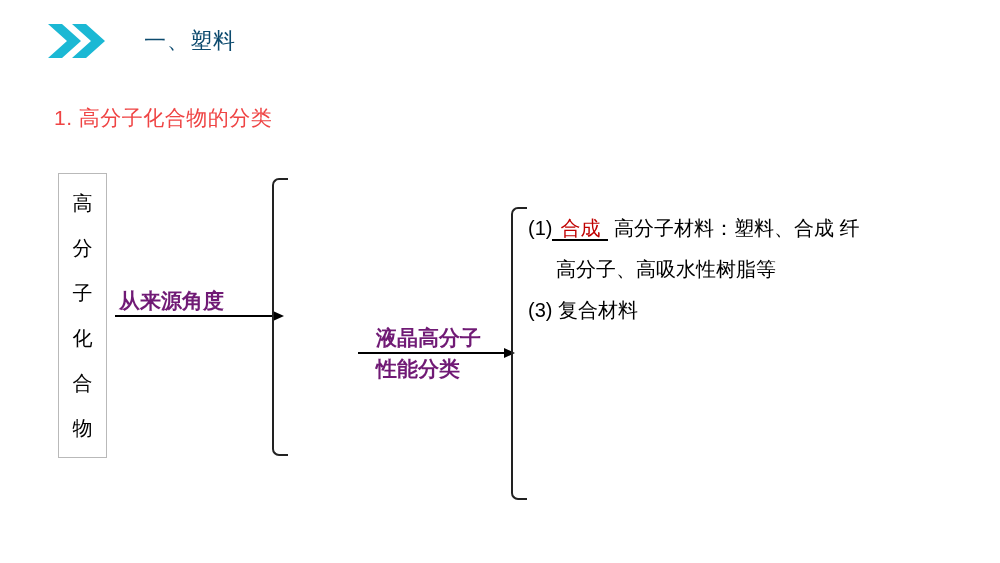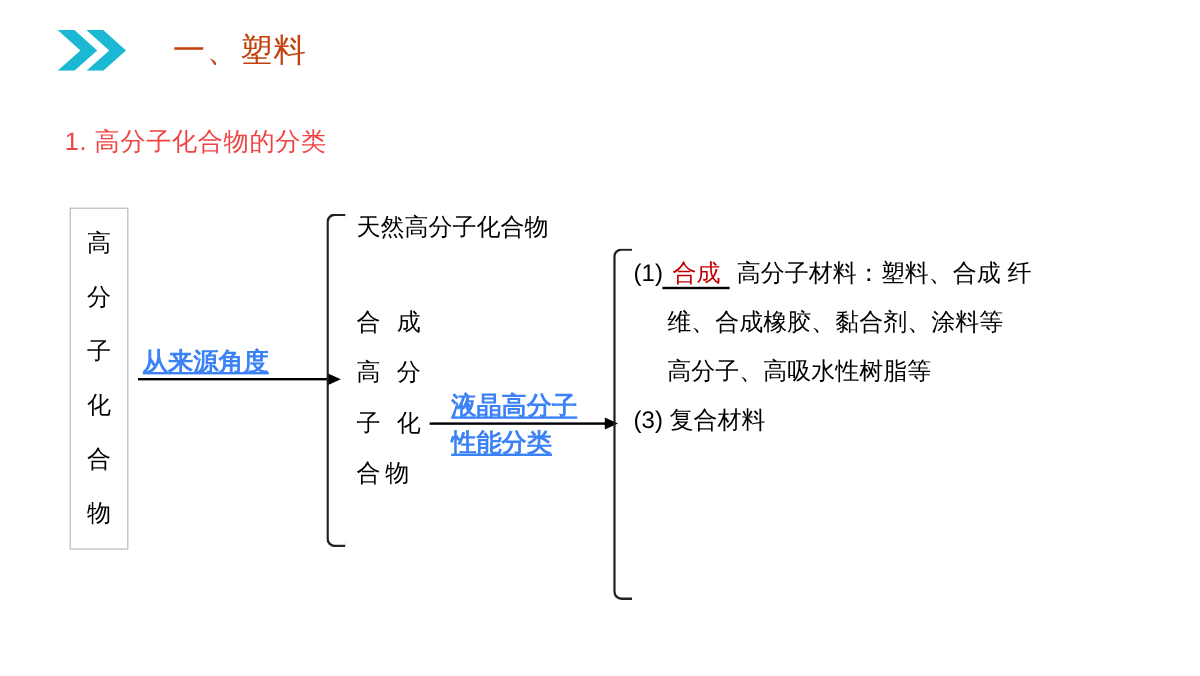--- a/index.html
+++ b/index.html
@@ -24,23 +24,23 @@
     top: 24px;
     display: flex;
     align-items: center;
   }
   .chevrons {
     display: block;
     line-height: 0;
   }
   .header-title {
     margin-left: 34px;
-    font-size: 27px;
+    font-size: 22px;
     letter-spacing: 1px;
-    color: #c2410c;
+    color: #0c4a6e;
     white-space: nowrap;
   }
 
   .subtitle {
     position: absolute;
     left: 54px;
     top: 104px;
     font-size: 21px;
     color: #ef4444;
     letter-spacing: 0.5px;
@@ -83,22 +83,21 @@
     border-top: 5px solid transparent;
     border-bottom: 5px solid transparent;
     border-left: 11px solid #000;
     top: -4px;
   }
   .arrow-label {
     position: absolute;
     font-weight: bold;
     font-size: 21px;
     white-space: nowrap;
-    color: #3b82f6;
-    text-decoration: underline;
+    color: #701a75;
   }
 
   
   #arrow1 { left: 115px; top: 315px; }
   #arrow1 .arrow-line { width: 160px; }
   #arrow1 .arrow-head { left: 158px; }
   #arrow1 .label-above { left: 4px; top: -28px; }
 
   
   #arrow2 { left: 358px; top: 352px; }
@@ -189,42 +188,33 @@
   </div>
 
   <div class="arrow-wrap" id="arrow1">
     <div class="arrow-line"></div>
     <div class="arrow-head"></div>
     <div class="arrow-label label-above">从来源角度</div>
   </div>
 
   <div class="bracket" id="bracket-mid"></div>
 
-  <div class="mid-col">
-    <div class="mid-line natural">天然高分子化合物</div>
-    <div class="mid-gap"></div>
-    <div class="mid-line syn">合 成</div>
-    <div class="mid-line syn">高 分</div>
-    <div class="mid-line syn">子 化</div>
-    <div class="mid-line syn">合物</div>
-  </div>
 
   <div class="arrow-wrap" id="arrow2">
     <div class="arrow-line"></div>
     <div class="arrow-head"></div>
     <div class="arrow-label label-above">液晶高分子</div>
     <div class="arrow-label label-below">性能分类</div>
   </div>
 
   <div class="bracket" id="bracket-right"></div>
 
   <div class="right-col">
 
     <div class="r-item"><span>(1)</span><span class="blank">合成</span> <span>高分子材料：塑料、合成  纤</span></div>
-    <div class="r-item r-indent">维、合成橡胶、黏合剂、涂料等</div>
 
     <div class="r-item r-indent">高分子、高吸水性树脂等</div>
 
     <div class="r-item"><span>(3)</span> <span>复合材料</span></div>
 
   </div>
 
 </div>
 
 </body></html>

